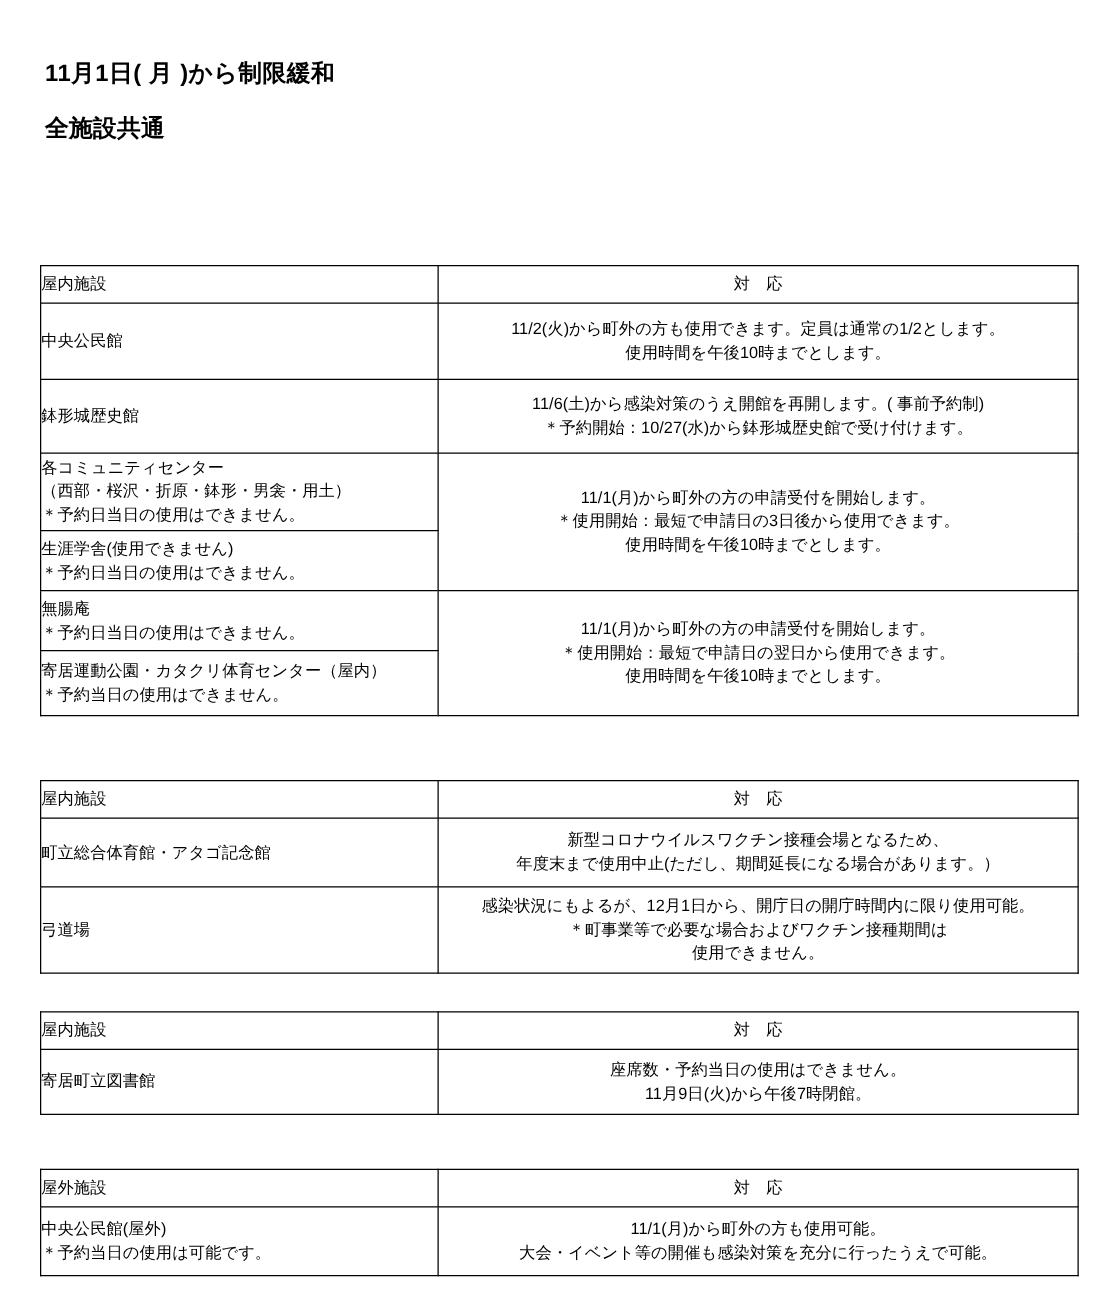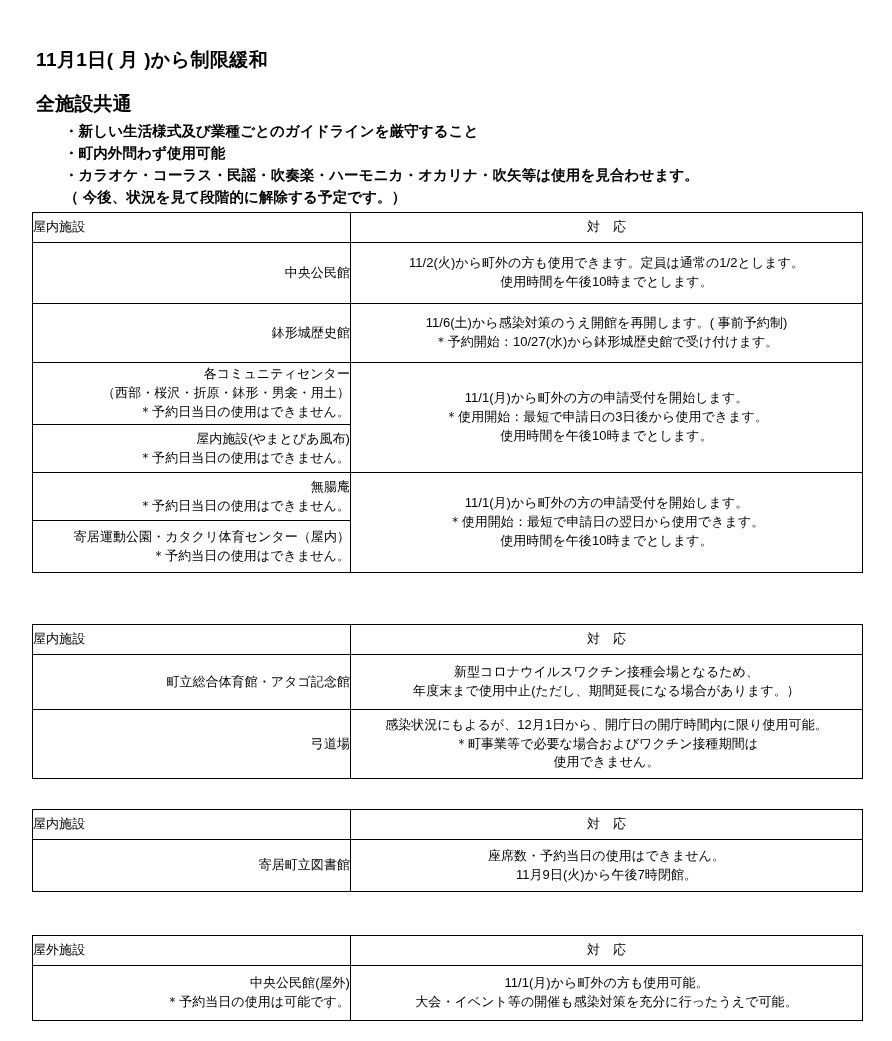--- a/index.html
+++ b/index.html
@@ -91,21 +91,21 @@
   }
   .hdr-facility {
     text-align: left;
     padding-left: 5px;
   }
   .hdr-response {
     text-align: center;
   }
 
   .cell-facility {
-    text-align: right;
+    text-align: left;
     padding: 4px 4px 4px 5px;
   }
   .cell-response {
     text-align: center;
     padding: 6px 6px;
   }
   .cell-facility .ln,
   .cell-response .ln {
     display: block;
     white-space: nowrap;
@@ -135,26 +135,20 @@
 </style>
 </head>
 <body>
 
 <div class="page">
 
   <h1 class="doc-title">11月1日( 月 )から制限緩和</h1>
 
   <div class="intro">
     <div class="intro-heading">全施設共通</div>
-    <ul class="intro-list">
-      <li>・新しい生活様式及び業種ごとのガイドラインを厳守すること</li>
-      <li>・町内外問わず使用可能</li>
-      <li>・カラオケ・コーラス・民謡・吹奏楽・ハーモニカ・オカリナ・吹矢等は使用を見合わせます。</li>
-      <li>（ 今後、状況を見て段階的に解除する予定です。）</li>
-    </ul>
   </div>
 
   <table class="tbl" id="table-indoor-1">
     <colgroup>
         <col class="col-facility">
         <col class="col-response">
       </colgroup>
     <tbody>
       <tr>
         <th class="hdr-facility">屋内施設</th>
@@ -189,21 +183,21 @@
         </td>
         <td class="cell-response" rowspan="2">
           <span class="ln">11/1(月)から町外の方の申請受付を開始します。</span>
           <span class="ln">＊使用開始：最短で申請日の3日後から使用できます。</span>
           <span class="ln">使用時間を午後10時までとします。</span>
         </td>
       </tr>
 
       <tr class="r-shogai">
         <td class="cell-facility">
-          <span class="ln">屋内施設(やまとぴあ風布)</span>
+          <span class="ln">生涯学舎(使用できません)</span>
           <span class="ln">＊予約日当日の使用はできません。</span>
         </td>
       </tr>
 
       <tr class="r-muchou">
         <td class="cell-facility">
           <span class="ln">無腸庵</span>
           <span class="ln">＊予約日当日の使用はできません。</span>
         </td>
         <td class="cell-response" rowspan="2">

